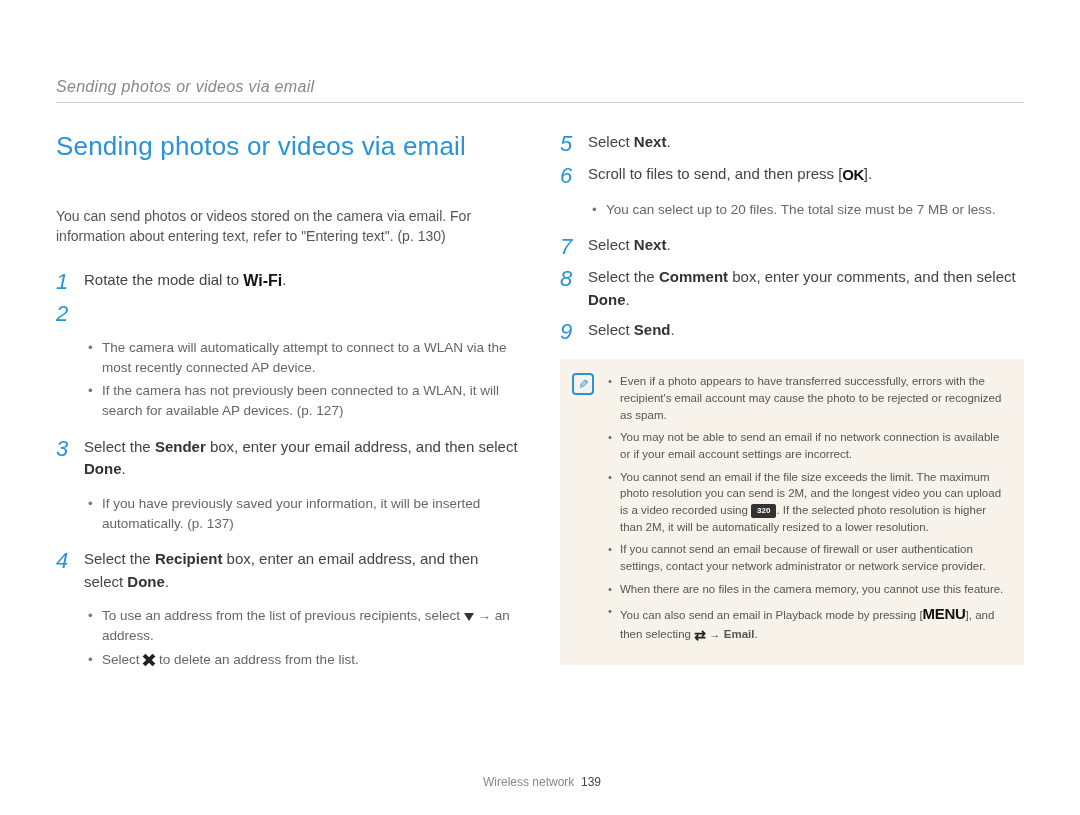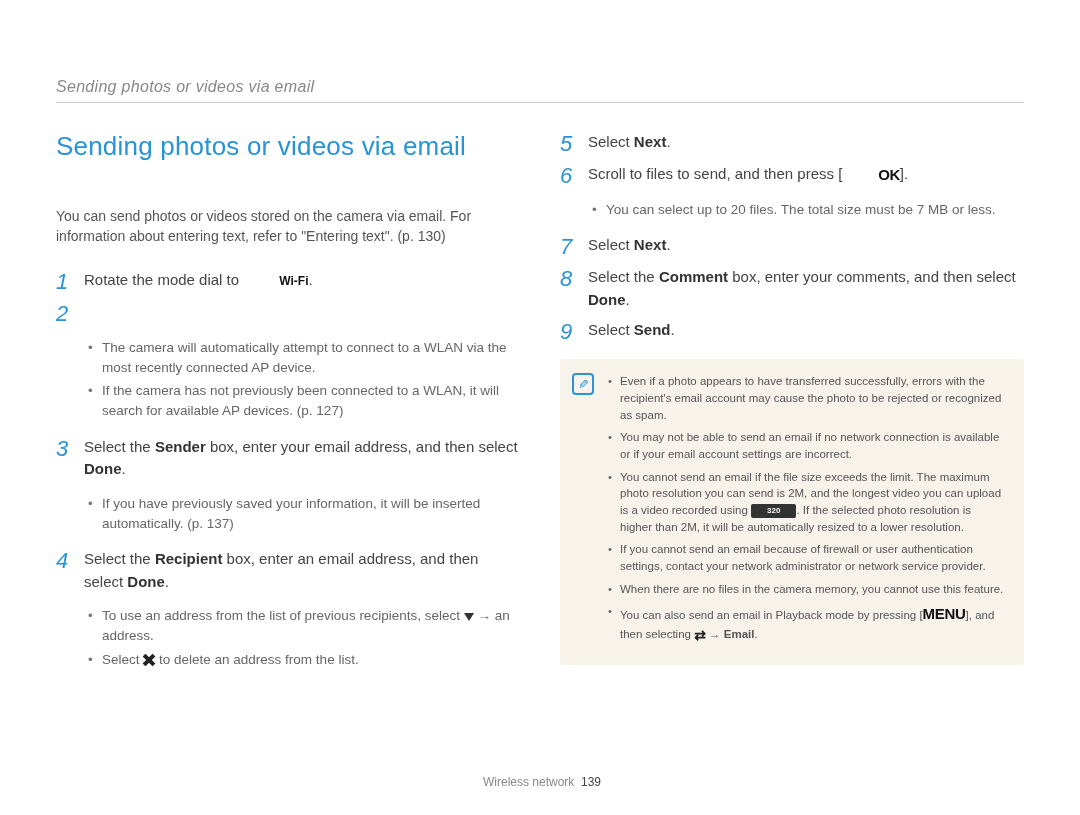--- a/index.html
+++ b/index.html
@@ -92,26 +92,25 @@
     }
     .sub-list li::before {
       content: "•";
       position: absolute;
       left: 0;
       color: #777;
     }
     .icon-inline {
       display: inline-block;
       vertical-align: middle;
-      margin-left: 36px;
     }
     .wifi-icon {
       font-weight: 700;
       color: #111;
-      font-size: 12px;
+      font-size: 16px;
     }
     .circle-icon {
       display: inline-block;
       width: 18px;
       height: 18px;
       border: 1px solid #888;
       border-radius: 3px;
       vertical-align: middle;
       position: relative;
       background: #fafafa;
@@ -188,21 +187,21 @@
       font-size: 14px;
       color: #222;
       font-weight: 700;
       vertical-align: middle;
     }
     .badge-icon {
       display: inline-block;
       background: #333;
       color: #fff;
       font-size: 8px;
-      padding: 1px 16px;
+      padding: 1px 6px;
       border-radius: 2px;
       vertical-align: middle;
       font-weight: 700;
     }
     .note-box {
       background: #f7f3eb;
       border-radius: 3px;
       padding: 14px 18px 14px 48px;
       margin-top: 16px;
       position: relative;

